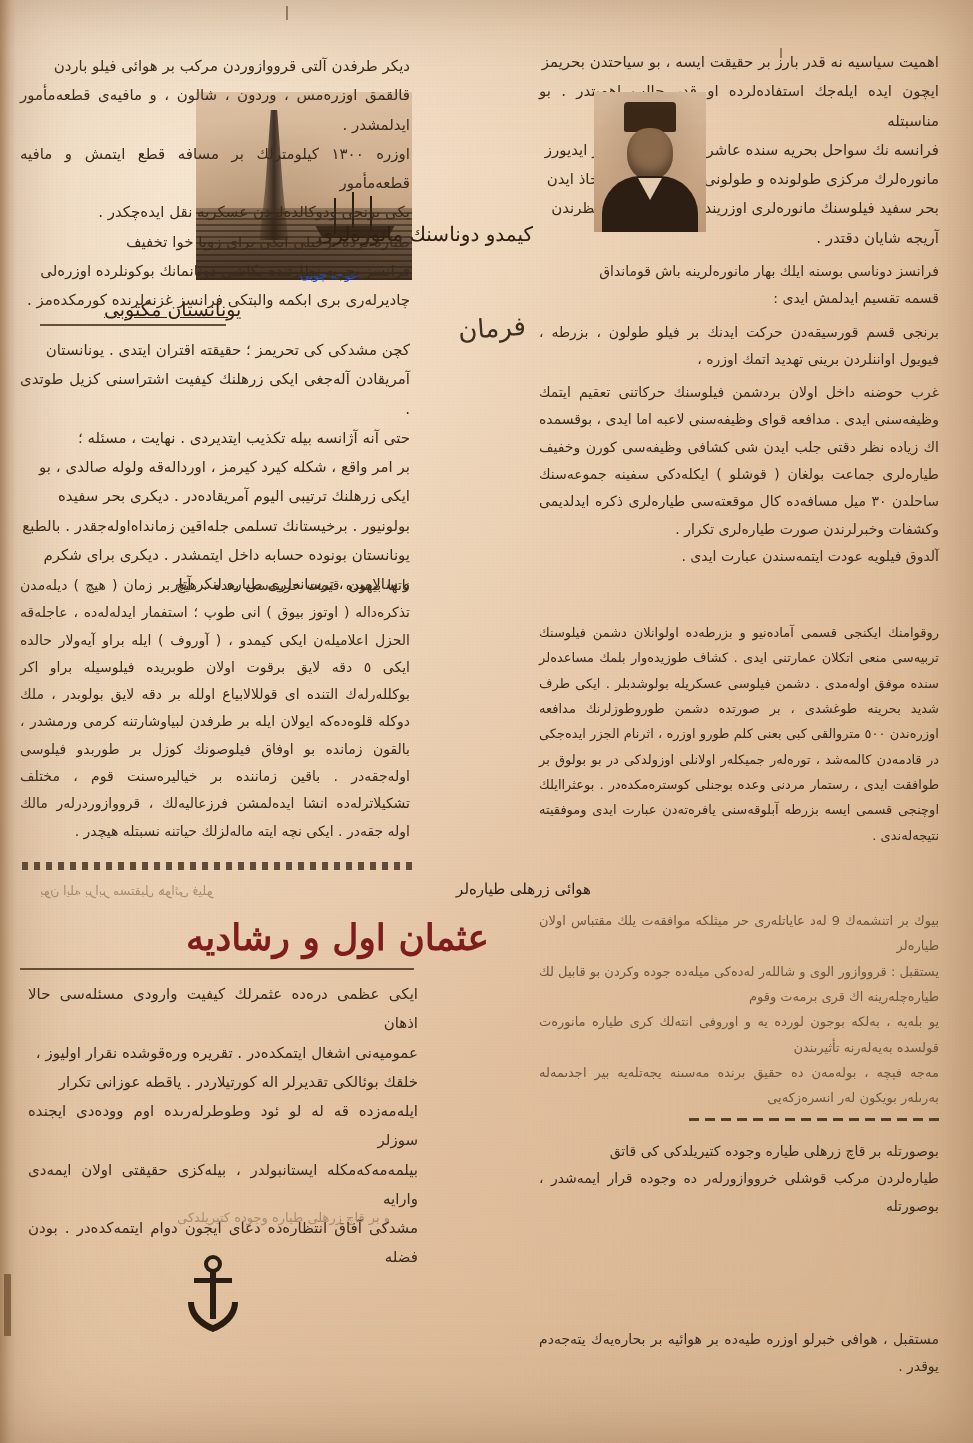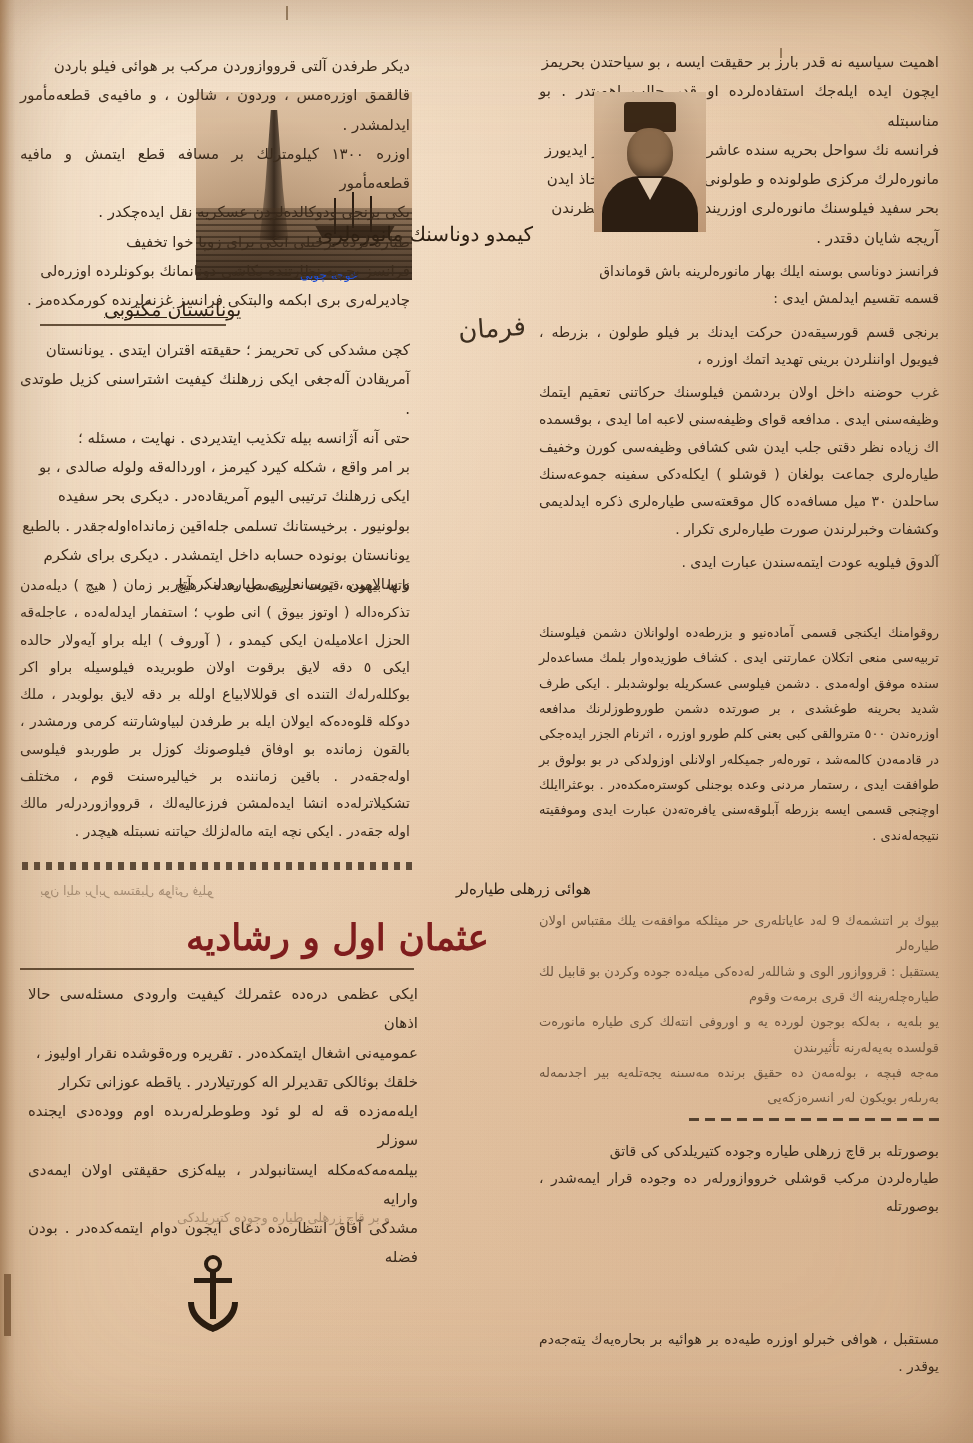--- a/index.html
+++ b/index.html
@@ -270,21 +270,21 @@
     <div class="collar"></div>
   </div>
 
   <div class="heading" style="right:440px; top:222px; font-size:20px;">كيمدو دوناسنك مانورەلرى</div>
 
   <div class="col col-right t16 ink" style="top:258px;">
     <div>فرانسز دوناسى بوسنه ايلك بهار مانورەلرينه باش قومانداق</div>
     <div>قسمه تقسيم ايدلمش ايدى :</div>
     <div style="margin-top:6px">برنجى قسم قورسيقەدن حركت ايدنك بر فيلو طولون ، بزرطه ، فيويول اواننلردن برينى تهديد اتمك اوزره ،</div>
     <div style="margin-top:6px">غرب حوضنه داخل اولان بردشمن فيلوسنك حركاتنى تعقيم ايتمك وظيفەسنى ايدى . مدافعه قواى وظيفەسنى لاعبه اما ايدى ، بوقسمده اك زياده نظر دقتى جلب ايدن شى كشافى وظيفەسى كورن وخفيف طيارەلرى جماعت بولغان ( قوشلو ) ايكلەدكى سفينە جموعەسنك ساحلدن ٣٠ ميل مسافەده كال موقعتەسى طيارەلرى ذكرە ايدلدیمى وكشفات وخبرلرندن صورت طيارەلرى تكرار .</div>
-    <div style="margin-top:6px">آلدوق فيلويە عودت ايتمەسندن عبارت ايدى .</div>
+    <div style="margin-top:0">آلدوق فيلويە عودت ايتمەسندن عبارت ايدى .</div>
   </div>
 
   <div class="seal">فرمان</div>
 
   <div class="col col-right t15 ink" style="top:620px;">
     <div>روقوامنك ايكنجى قسمى آمادەنيو و بزرطەده اولوانلان دشمن فيلوسنك تربيەسى منعى اتكلان عمارتنى ايدى . كشاف طوزيدەوار بلمك مساعدەلر سندە موفق اولەمدى . دشمن فيلوسى عسكريلە بولوشدبلر . ايكى طرف شديد بحرينه طوغشدى ، بر صورتده دشمن طوروطوزلرنك مدافعه اوزرەندن ٥٠٠ متروالقى كبى بعنى كلم طورو اوزرە ، اثرنام الجزر ايدەجكى در قادمەدن كالمەشد ، تورەلەر جمیکلەر اولانلى اوزولدكى در بو بولوق بر طوافقت ايدى ، رستمار مردنى وعده بوجنلى كوسترەمكدەدر . بوعثراايلك اوچنجى قسمى ايسە بزرطه آبلوقەسنى يافرەتەدن عبارت ايدى وموفقيته نتيجەلەندى .</div>
   </div>
 
   <div class="heading" style="left:104px; top:298px; font-size:19px;text-decoration:underline;">يونانستان مكتوبى</div>
   <div class="hr-thin" style="left:40px; top:324px; width:186px;"></div>

